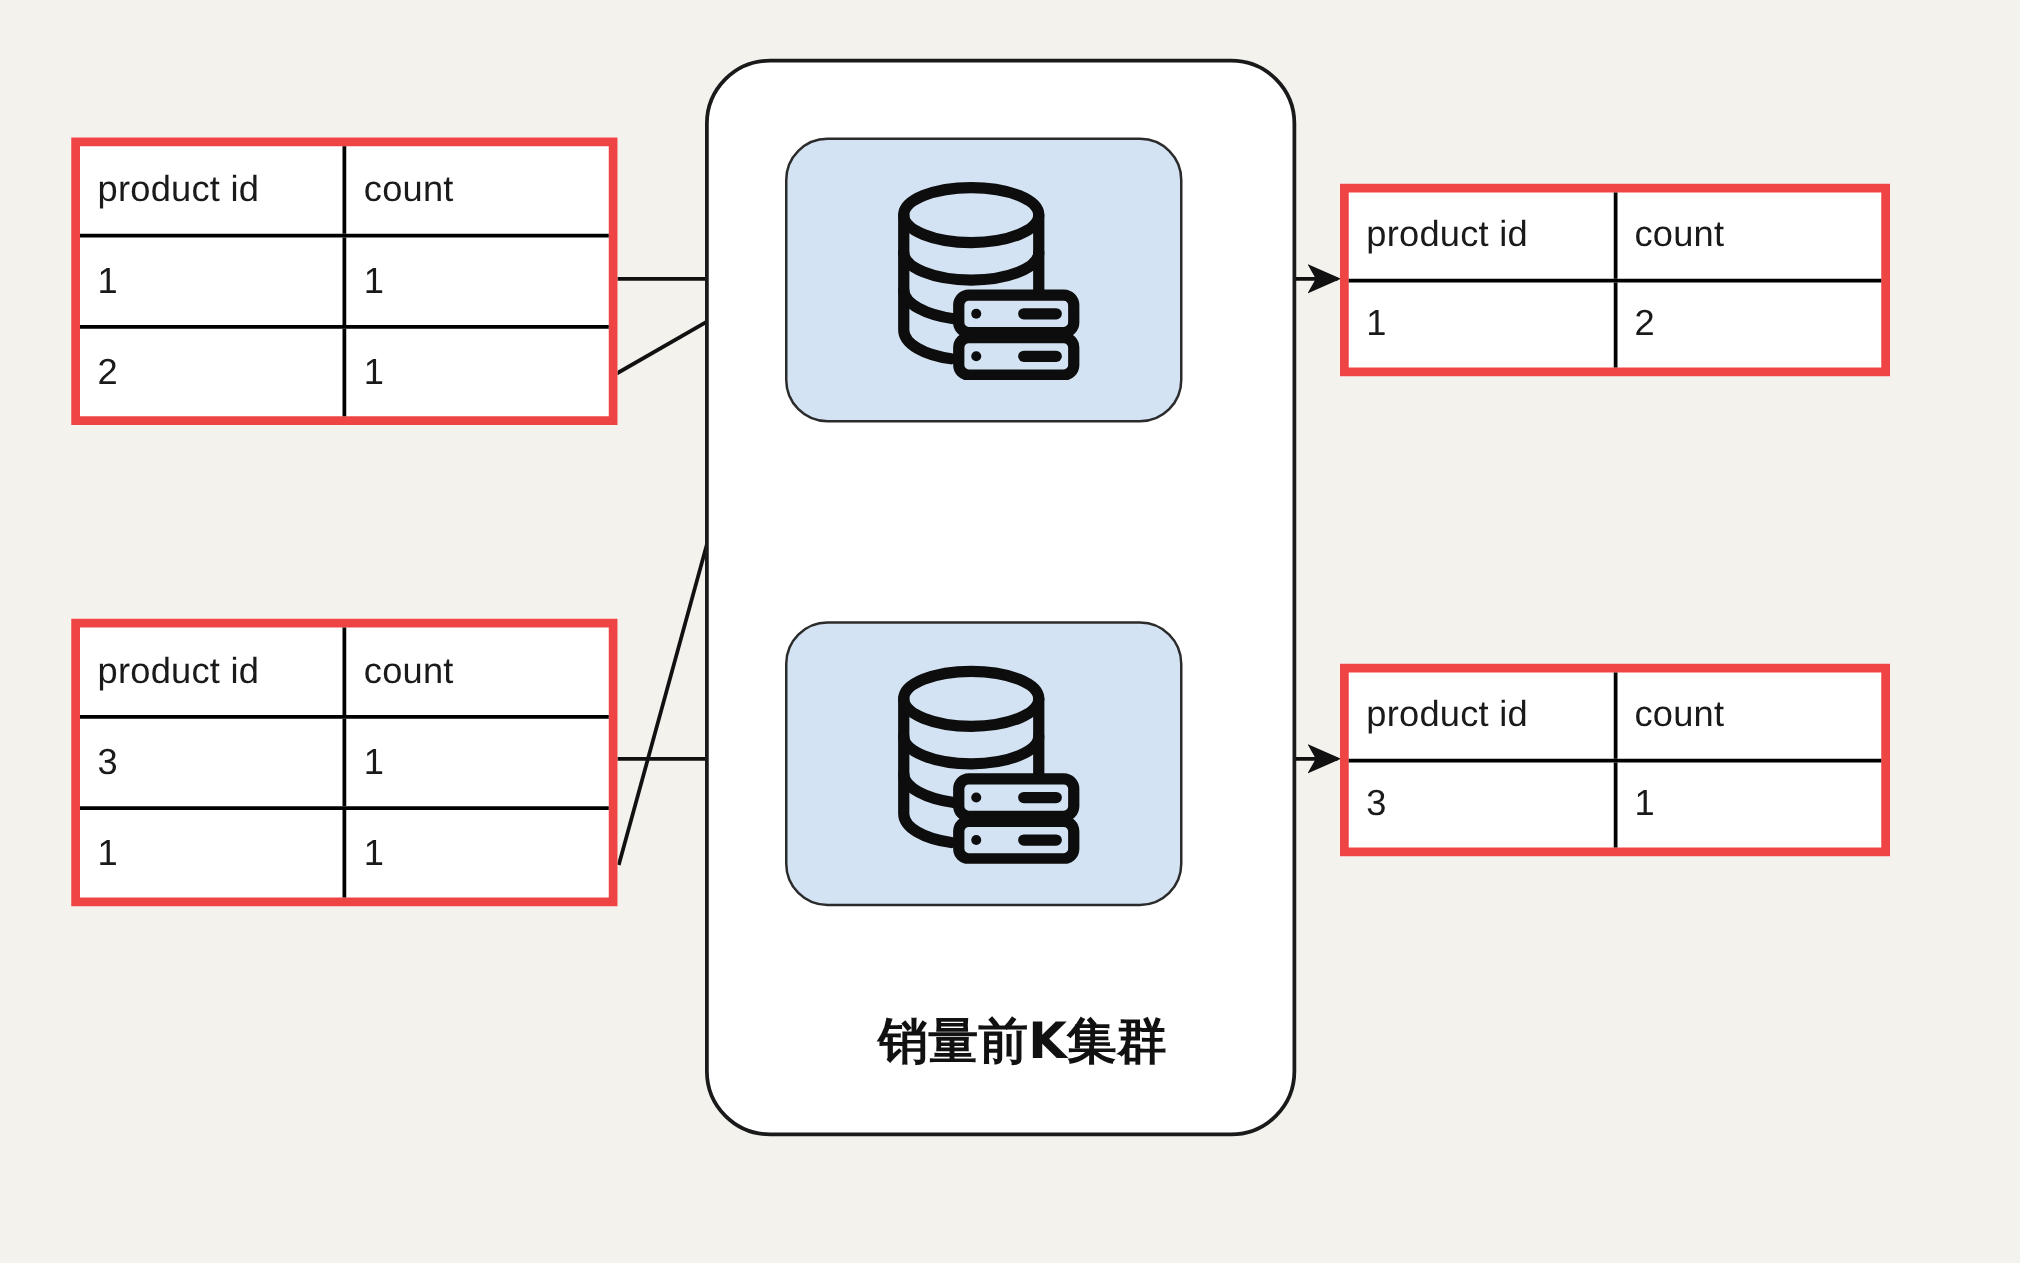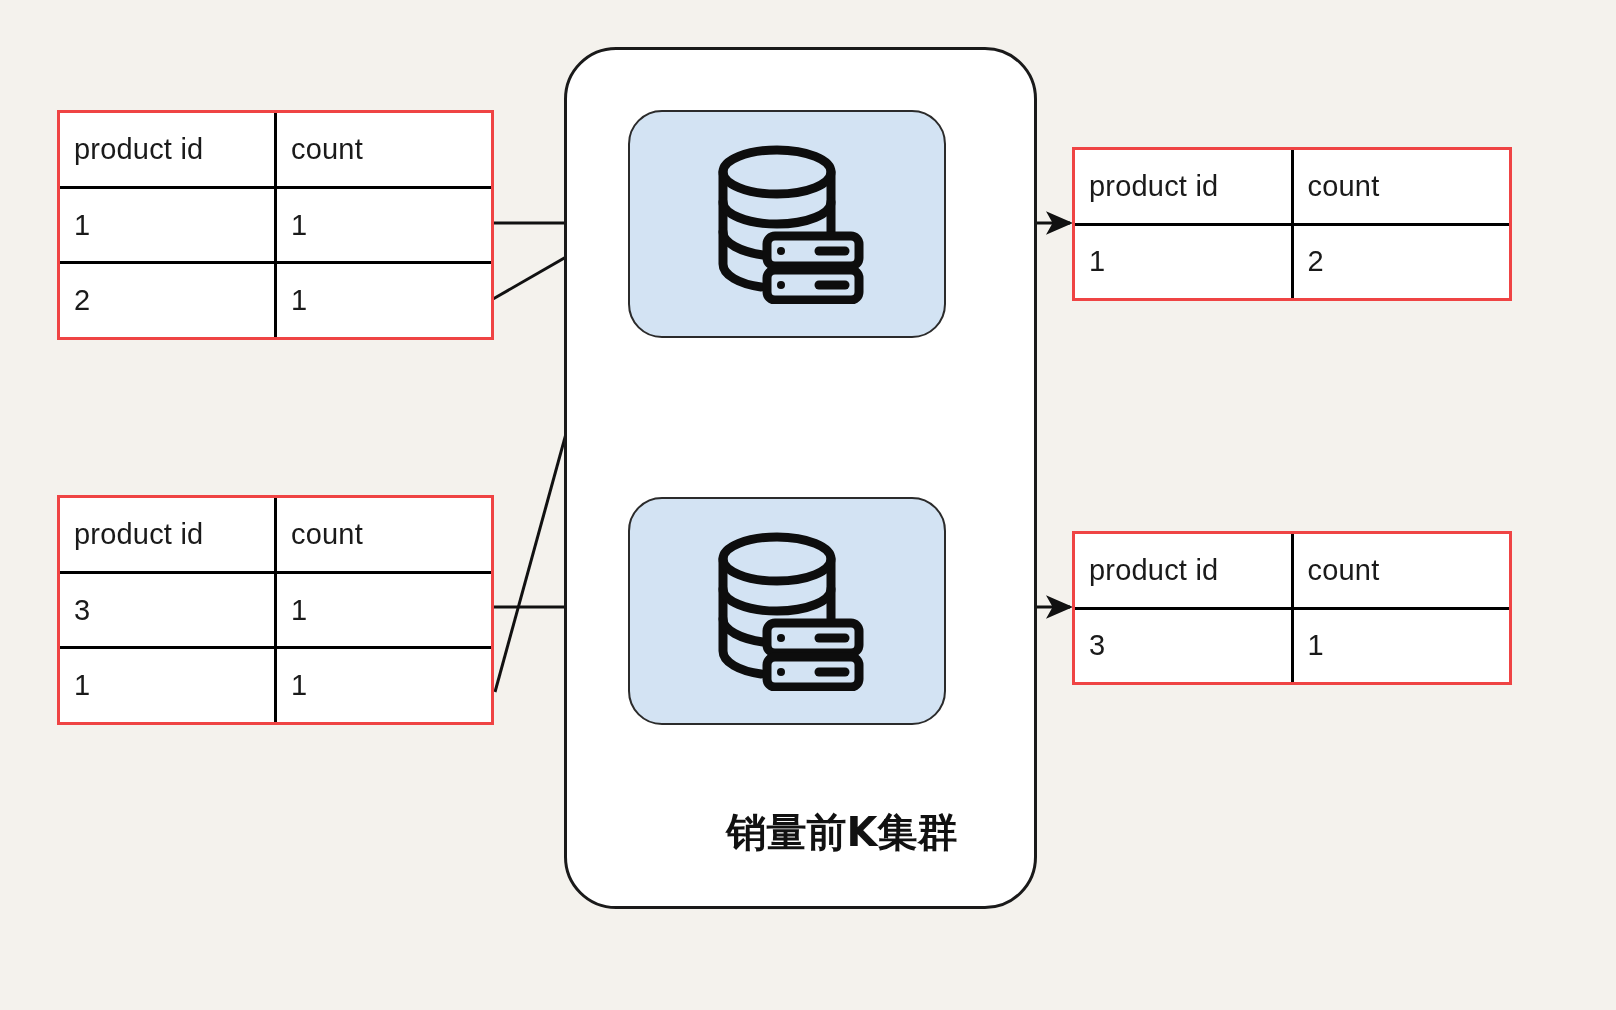--- a/index.html
+++ b/index.html
@@ -17,21 +17,21 @@
   #canvas {
     position: absolute;
     left: 0; top: 0;
     width: 1616px;
     height: 1010px;
   }
   
   .dtable {
     position: absolute;
     background: #ffffff;
-    border: 3px solid #ef4444;
+    border: 7px solid #ef4444;
     box-sizing: border-box;
     display: flex;
     flex-direction: column;
   }
   .dtable .trow {
     display: flex;
     flex: 1 1 0;
     border-bottom: 3px solid #000000;
     box-sizing: border-box;
   }
@@ -57,21 +57,21 @@
     top: 47px;
     width: 473px;
     height: 862px;
     background: #ffffff;
     border: 3px solid #1a1a1a;
     border-radius: 52px;
     box-sizing: border-box;
   }
   #cluster-label {
     position: absolute;
-    left: 576px;
+    left: 552px;
     top: 805px;
     width: 532px;
     text-align: center;
     font-size: 40px;
     font-weight: 700;
     color: #111111;
     font-family: "DejaVu Sans", "Liberation Sans", sans-serif;
   }
   
   .db-node {

